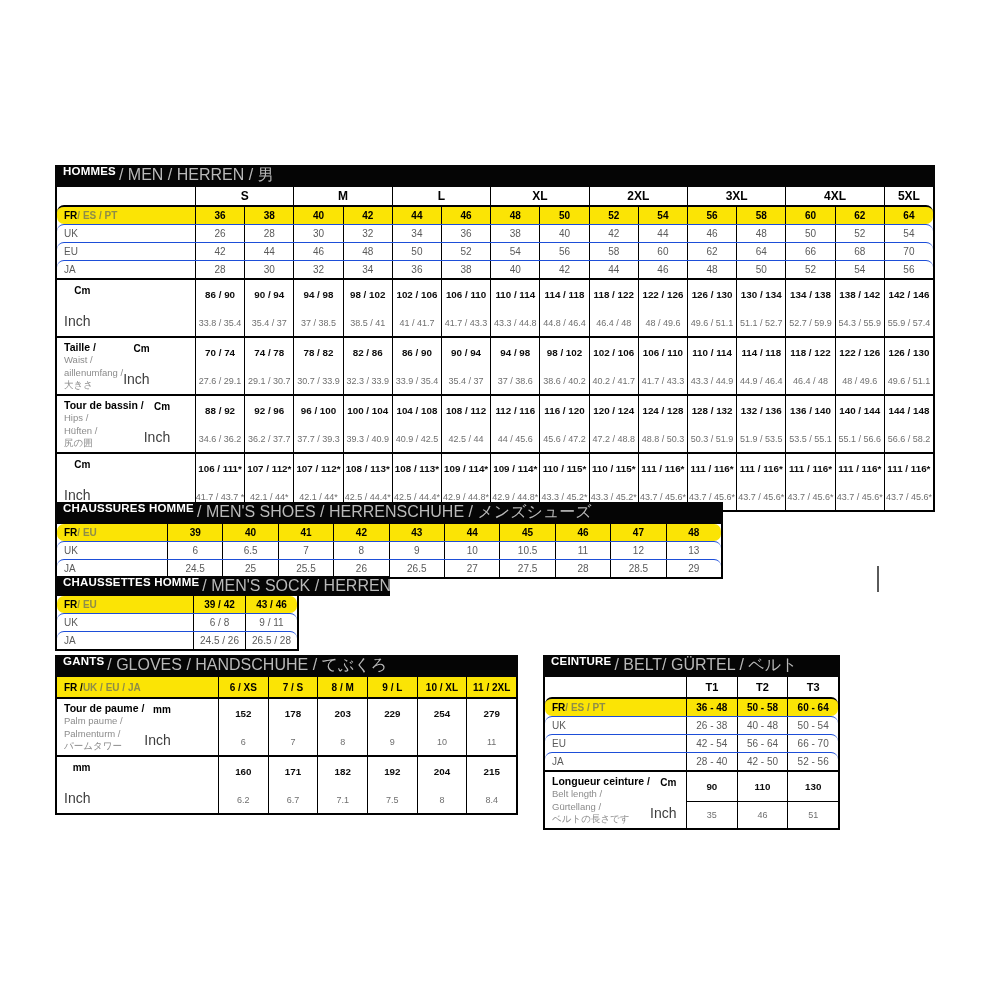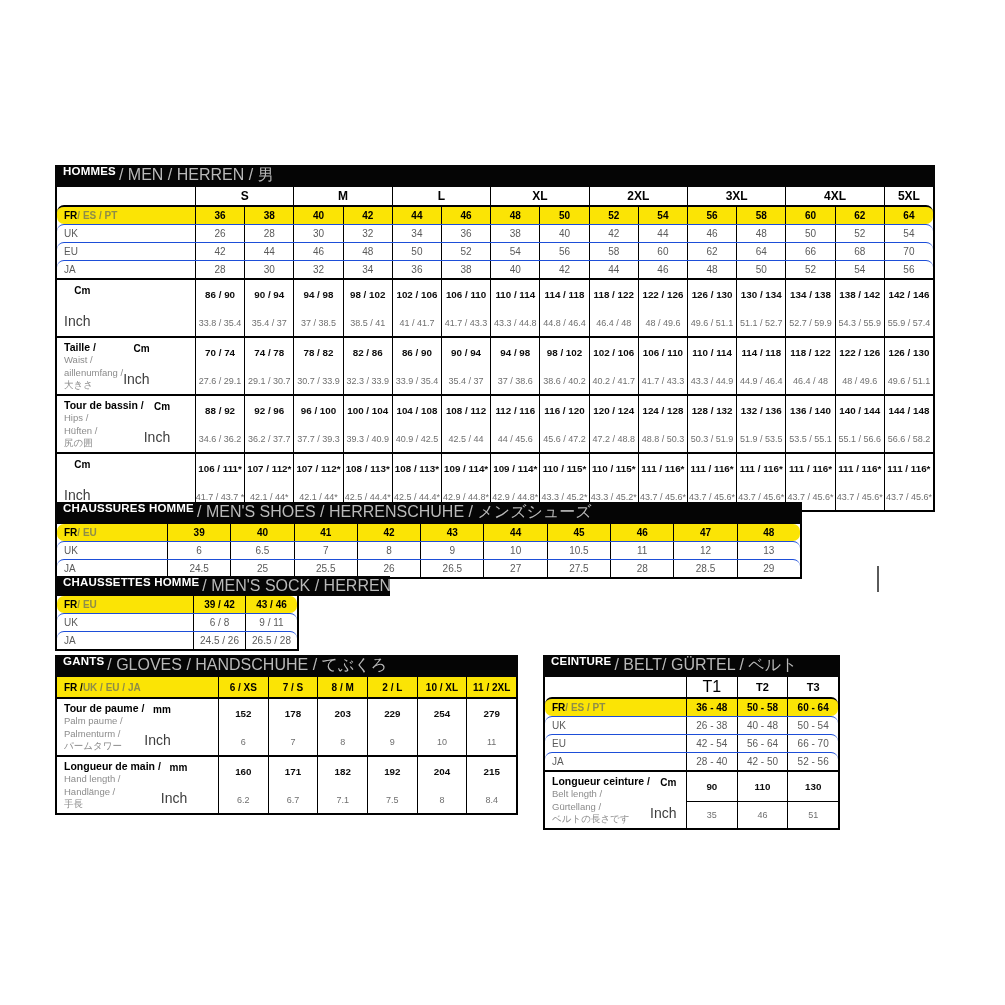--- a/index.html
+++ b/index.html
@@ -325,21 +325,21 @@
               <div class="pv-top">111 / 116*</div>
               <div class="pv-bottom">43.7 / 45.6*</div>
             </div><div class="cell pair">
               <div class="pv-top">111 / 116*</div>
               <div class="pv-bottom">43.7 / 45.6*</div>
             </div></div>
       </div>
     </div>
   </div>
 
-  <div class="tbl t-shoes" style="left:55px;top:502px;width:747px;">
+  <div class="tbl t-shoes" style="left:55px;top:502px;width:668px;">
     <div class="bar">
       <span class="bar-main">CHAUSSURES HOMME</span>
       <span class="bar-rest">/ MEN'S SHOES / HERRENSCHUHE / メンズシューズ</span>
     </div>
     <div class="grid">
       <div class="row r-thin yellow nb">
         <div class="cell first">
           <span class="yl-main">FR</span>
             <span class="yl-rest"> / EU</span>
         </div>
@@ -384,21 +384,21 @@
     <div class="bar">
       <span class="bar-main">GANTS</span>
       <span class="bar-rest">/ GLOVES / HANDSCHUHE / てぶくろ</span>
     </div>
     <div class="grid">
       <div class="row r-ghead yellow nb">
         <div class="cell first">
           <span class="yl-main">FR /</span>
             <span class="yl-rest"> UK / EU / JA</span>
         </div>
-        <div class="fillc"><div class="cell">6 / XS</div><div class="cell">7 / S</div><div class="cell">8 / M</div><div class="cell">2 / L</div><div class="cell">10 / XL</div><div class="cell">11 / 2XL</div></div>
+        <div class="fillc"><div class="cell">6 / XS</div><div class="cell">7 / S</div><div class="cell">8 / M</div><div class="cell">9 / L</div><div class="cell">10 / XL</div><div class="cell">11 / 2XL</div></div>
       </div>
 
       <div class="row r-measure thick">
         <div class="cell first mlabel">
           <div class="mtext">
             <span class="m-main">Tour de paume /</span>
             <span class="m-sub">Palm paume /</span>
             <span class="m-sub">Palmenturm /</span>
             <span class="m-sub">パームタワー</span>
           </div>
@@ -423,26 +423,20 @@
               <div class="pv-top">254</div>
               <div class="pv-bottom">10</div>
             </div><div class="cell pair">
               <div class="pv-top">279</div>
               <div class="pv-bottom">11</div>
             </div></div>
       </div>
 
       <div class="row r-measure thick">
         <div class="cell first mlabel">
-          <div class="mtext">
-            <span class="m-main">Longueur de main /</span>
-            <span class="m-sub">Hand length /</span>
-            <span class="m-sub">Handlänge /</span>
-            <span class="m-sub">手長</span>
-          </div>
           <div class="munits">
             <span class="u-top">mm</span>
             <span class="u-bottom">Inch</span>
           </div>
         </div>
         <div class="fillc"><div class="cell pair">
               <div class="pv-top">160</div>
               <div class="pv-bottom">6.2</div>
             </div><div class="cell pair">
               <div class="pv-top">171</div>
@@ -465,21 +459,21 @@
   </div>
 
   <div class="tbl t-belt" style="left:535px;top:655px;width:305px;padding-left:8px;">
     <div class="bar">
       <span class="bar-main">CEINTURE</span>
       <span class="bar-rest"> / BELT/ GÜRTEL / ベルト</span>
     </div>
     <div class="grid">
       <div class="row r-tcols nb">
         <div class="cell first"></div>
-        <div class="cell" style="font-weight:normal;font-size:16px;color:#000;">T1</div>
+        <div class="cell" style="font-weight:bold;font-size:11px;color:#000;">T1</div>
         <div class="cell" style="font-weight:bold;font-size:11px;color:#000;">T2</div>
         <div class="cell" style="font-weight:bold;font-size:11px;color:#000;">T3</div>
       </div>
       <div class="row r-thin yellow thick">
         <div class="cell first">
           <span class="yl-main">FR</span>
             <span class="yl-rest"> / ES / PT</span>
         </div>
         <div class="fillc"><div class="cell">36 - 48</div><div class="cell">50 - 58</div><div class="cell">60 - 64</div></div>
       </div>

